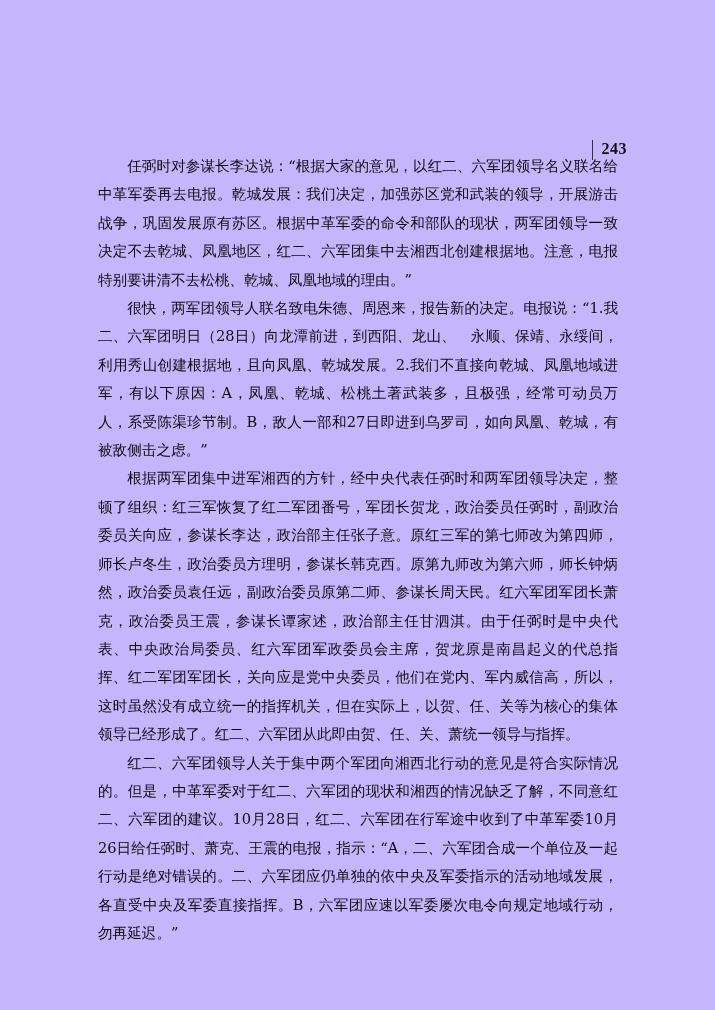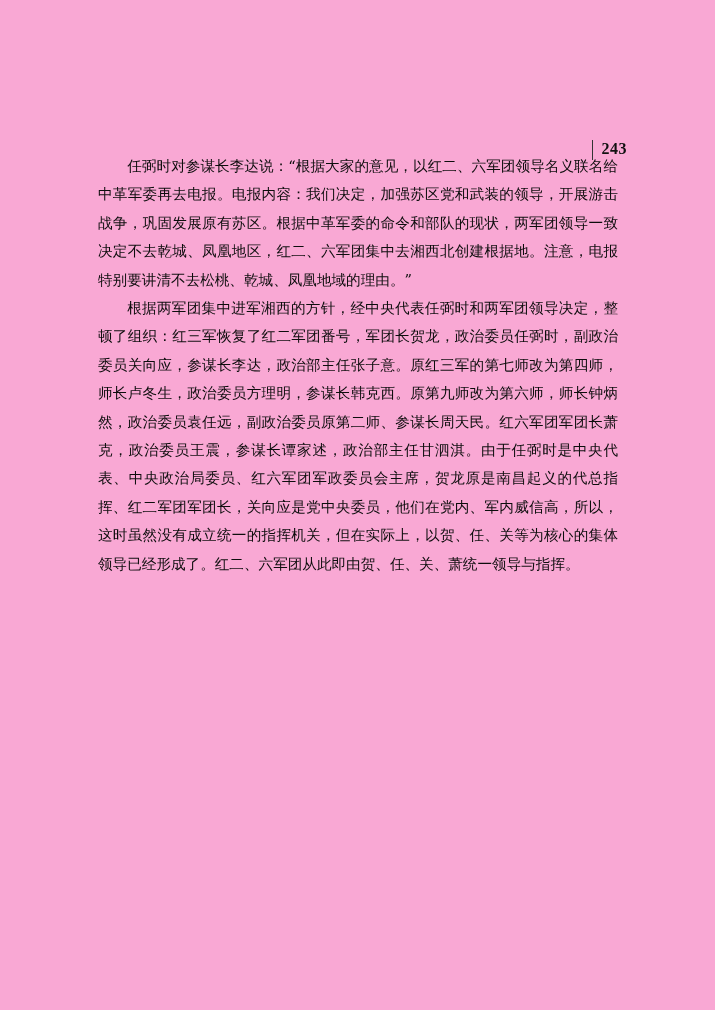--- a/index.html
+++ b/index.html
@@ -14,21 +14,21 @@
     font-family: "DejaVu Sans", sans-serif;
     color: #000000;
     overflow: hidden;
   }
   .page {
     position: absolute;
     left: 0;
     top: 0;
     width: 715px;
     height: 1010px;
-    background: #f9a8d4;
+    background: #c4b5fd;
   }
   .page-header {
     position: absolute;
     top: 70px;
     left: 0;
     width: 715px;
     height: 30px;
   }
   .folio {
     position: absolute;
@@ -70,17 +70,19 @@
 <body>
 
 <div class="page">
 
   <div class="page-header">
     <div class="folio-rule"></div>
     <div class="folio">243</div>
   </div>
 
   <div class="body-text">
-    <p class="para">任弼时对参谋长李达说：“根据大家的意见，以红二、六军团领导名义联名给中革军委再去电报。电报内容：我们决定，加强苏区党和武装的领导，开展游击战争，巩固发展原有苏区。根据中革军委的命令和部队的现状，两军团领导一致决定不去乾城、凤凰地区，红二、六军团集中去湘西北创建根据地。注意，电报特别要讲清不去松桃、乾城、凤凰地域的理由。”</p>
+    <p class="para">任弼时对参谋长李达说：“根据大家的意见，以红二、六军团领导名义联名给中革军委再去电报。乾城发展：我们决定，加强苏区党和武装的领导，开展游击战争，巩固发展原有苏区。根据中革军委的命令和部队的现状，两军团领导一致决定不去乾城、凤凰地区，红二、六军团集中去湘西北创建根据地。注意，电报特别要讲清不去松桃、乾城、凤凰地域的理由。”</p>
+    <p class="para">很快，两军团领导人联名致电朱德、周恩来，报告新的决定。电报说：“1.我二、六军团明日（28日）向龙潭前进，到西阳、龙山、　永顺、保靖、永绥间，利用秀山创建根据地，且向凤凰、乾城发展。2.我们不直接向乾城、凤凰地域进军，有以下原因：A，凤凰、乾城、松桃土著武装多，且极强，经常可动员万人，系受陈渠珍节制。B，敌人一部和27日即进到乌罗司，如向凤凰、乾城，有被敌侧击之虑。”</p>
     <p class="para">根据两军团集中进军湘西的方针，经中央代表任弼时和两军团领导决定，整顿了组织：红三军恢复了红二军团番号，军团长贺龙，政治委员任弼时，副政治委员关向应，参谋长李达，政治部主任张子意。原红三军的第七师改为第四师，师长卢冬生，政治委员方理明，参谋长韩克西。原第九师改为第六师，师长钟炳然，政治委员袁任远，副政治委员原第二师、参谋长周天民。红六军团军团长萧克，政治委员王震，参谋长谭家述，政治部主任甘泗淇。由于任弼时是中央代表、中央政治局委员、红六军团军政委员会主席，贺龙原是南昌起义的代总指挥、红二军团军团长，关向应是党中央委员，他们在党内、军内威信高，所以，这时虽然没有成立统一的指挥机关，但在实际上，以贺、任、关等为核心的集体领导已经形成了。红二、六军团从此即由贺、任、关、萧统一领导与指挥。</p>
+    <p class="para">红二、六军团领导人关于集中两个军团向湘西北行动的意见是符合实际情况的。但是，中革军委对于红二、六军团的现状和湘西的情况缺乏了解，不同意红二、六军团的建议。10月28日，红二、六军团在行军途中收到了中革军委10月26日给任弼时、萧克、王震的电报，指示：“A，二、六军团合成一个单位及一起行动是绝对错误的。二、六军团应仍单独的依中央及军委指示的活动地域发展，各直受中央及军委直接指挥。B，六军团应速以军委屡次电令向规定地域行动，勿再延迟。”</p>
   </div>
 
 </div>
 
 </body></html>

